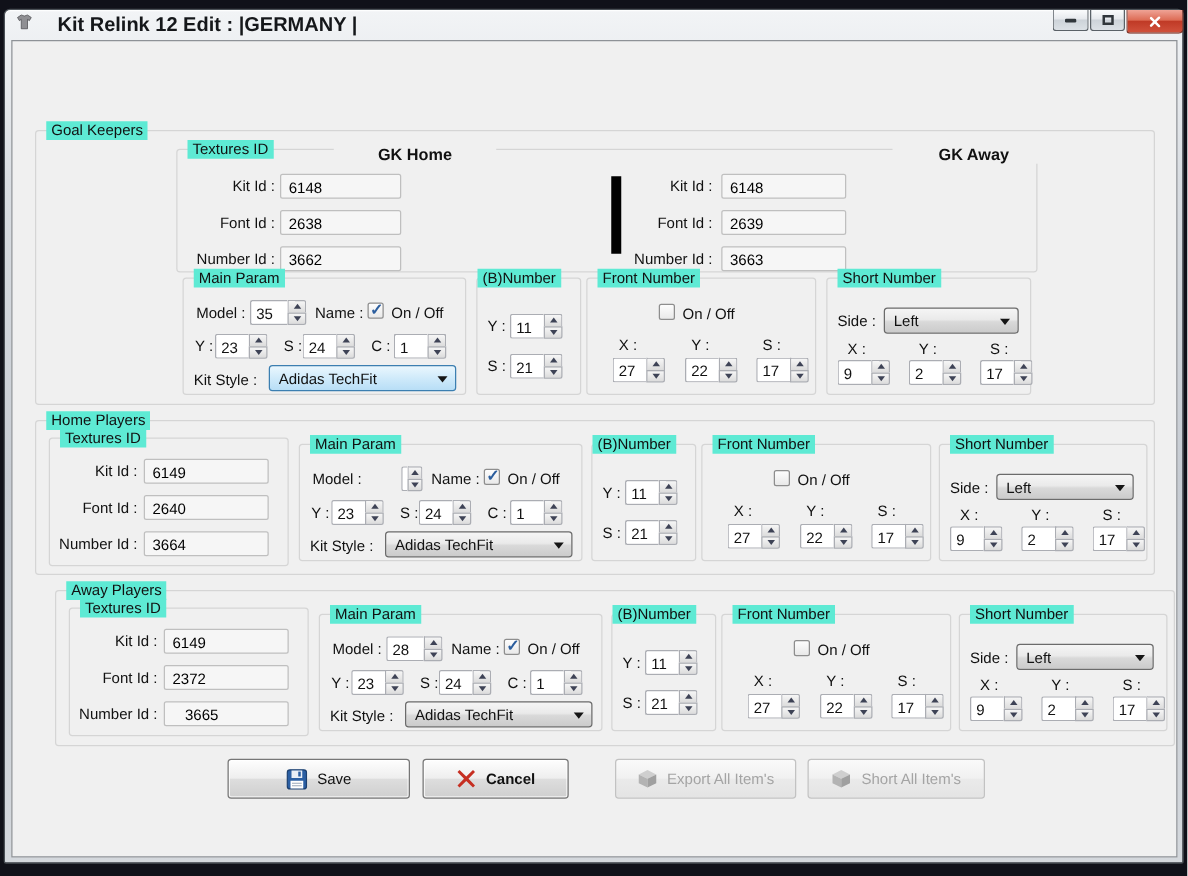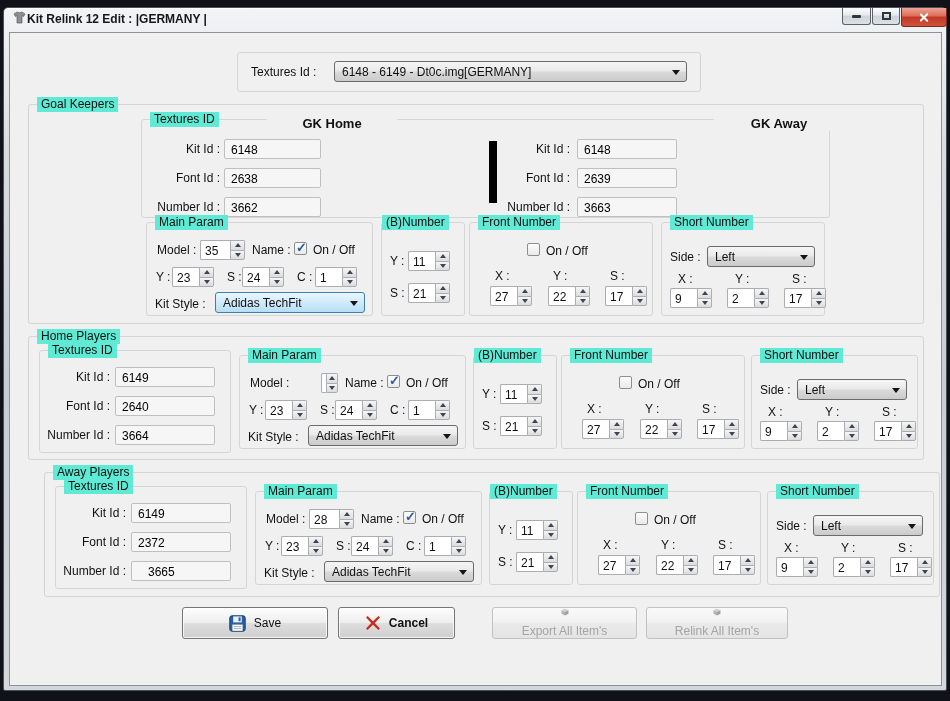--- a/index.html
+++ b/index.html
@@ -3,21 +3,21 @@
 <meta charset="utf-8">
 <style>
   html,body{margin:0;padding:0;}
   #stage{position:relative;width:950px;height:701px;background:#101119;overflow:hidden;
          font-family:"Liberation Sans",sans-serif;color:#111;}
   
   .winframe{position:absolute;left:3px;top:7px;width:942px;height:682px;
     background:linear-gradient(#F2F4F6,#D9DDE2 20%,#C7CCD3 55%,#D4D8DD);
     border:1px solid #4A5056;border-radius:5px 5px 2px 2px;
     box-shadow:inset 0 1px 0 rgba(255,255,255,.85);}
-  .titlebar-title{position:absolute;left:27px;top:12px;font-size:12px;font-weight:bold;color:#15171a;white-space:nowrap;}
+  .titlebar-title{position:absolute;left:46px;top:12px;font-size:16px;font-weight:bold;color:#15171a;white-space:nowrap;}
   .appicon{position:absolute;left:12px;top:10px;width:15px;height:15px;}
   .winbtns{position:absolute;left:842px;top:8px;display:flex;}
   .wbtn{box-sizing:border-box;height:17px;border:1px solid #5A6167;border-top:none;
     background:linear-gradient(#FBFCFD,#E6E9ED 45%,#CDD3D9 50%,#DCE1E6);
     display:flex;align-items:center;justify-content:center;border-radius:0 0 3px 3px;margin-right:1px;}
   .wbtn.min{width:29px;} .wbtn.max{width:28px;}
   .wbtn.close{width:46px;height:19px;border-color:#7A2E22;
     background:linear-gradient(#EFA396,#DD6C55 45%,#C03A26 50%,#D0513C);border-radius:0 0 4px 3px;}
   .glyph-min{width:9px;height:3px;background:#30363b;border-radius:1px;}
   .glyph-max{width:9px;height:8px;border:2px solid #30363b;box-sizing:border-box;background:transparent;}
@@ -51,21 +51,21 @@
       display:flex;align-items:center;padding:0 18px 0 7px;}
   .combo .cv{overflow:hidden;white-space:nowrap;}
   .carrow{position:absolute;right:6px;top:8px;width:0;height:0;border-left:4px solid transparent;
       border-right:4px solid transparent;border-top:5px solid #151515;}
   .combo.focus{background:linear-gradient(#EAF7FE,#CDE9FA 55%,#B8DEF6);border-color:#3C7FB1;}
   .vbar{position:absolute;background:#000;}
   .btn{position:absolute;box-sizing:border-box;display:flex;align-items:center;justify-content:center;gap:8px;
       border:1px solid #767676;border-radius:3px;font-size:12px;color:#111;
       background:linear-gradient(#FEFEFE,#EEEEEE 48%,#DDDDDD 52%,#CFCFCF);
       box-shadow:inset 0 0 0 1px rgba(255,255,255,.75);}
-  .btn.dis{border-color:#C2C2C2;color:#A4A4A4;background:linear-gradient(#FAFAFA,#F1F1F1 48%,#EAEAEA 52%,#E4E4E4);box-shadow:none;flex-direction:column;}
+  .btn.dis{border-color:#C2C2C2;color:#A4A4A4;background:linear-gradient(#FAFAFA,#F1F1F1 48%,#EAEAEA 52%,#E4E4E4);box-shadow:none;}
 </style>
 </head>
 <body>
 
 <div id="stage">
 
   <div class="winframe"></div>
 
   <svg class="appicon" viewBox="0 0 15 15">
     <path d="M5 2 L2 4 L3.5 6.5 L5 5.5 L5 13 L10 13 L10 5.5 L11.5 6.5 L13 4 L10 2 Q7.5 3.6 5 2 Z" fill="#8F8F93" stroke="#4C4C50" stroke-width="0.6"></path>
@@ -82,27 +82,20 @@
     <div class="wbtn close">
         <span class="glyph-x">
           <i></i>
           <i></i>
         </span>
       </div>
   </div>
 
   <div class="client"></div>
 
-  <div class="g" style="left:237px;top:52px;width:462px;height:38px;">
-    <span class="lbl" style="left:13px;top:12px;">Textures Id :</span>
-    <span class="combo" style="left:96px;top:8px;width:353px;">
-      <span class="cv">6148 - 6149 - Dt0c.img[GERMANY]</span>
-      <i class="carrow"></i>
-    </span>
-  </div>
 
   <div class="g" style="left:28px;top:104px;width:894px;height:218px;">
     <span class="gl">Goal Keepers</span>
 
     <div class="g" style="left:112px;top:14px;width:687px;height:97px;">
       <span class="gl">Textures ID</span>
       <span class="lbl bold13" style="left:125px;top:-4px;width:130px;background:#F0F0F0;">GK Home</span>
       <span class="lbl bold13" style="left:572px;top:-4px;width:130px;background:#F0F0F0;">GK Away</span>
 
       <span class="lbl lblr" style="left:8px;top:22px;width:70px;">Kit Id :</span>
@@ -705,17 +698,17 @@
     </svg>
     <span>Export All Item's</span>
   </div>
 
   <div class="btn dis" style="left:646px;top:607px;width:142px;height:32px;">
     <svg width="16" height="16" viewBox="0 0 16 16">
       <polygon points="8,1 15,4.5 8,8 1,4.5" fill="#CFCFCF"></polygon>
       <polygon points="1,4.5 8,8 8,15 1,11.5" fill="#B3B3B3"></polygon>
       <polygon points="15,4.5 8,8 8,15 15,11.5" fill="#A0A0A0"></polygon>
     </svg>
-    <span>Relink All Item's</span>
+    <span>Short All Item's</span>
   </div>
 
 
 </div>
 
 </body></html>

